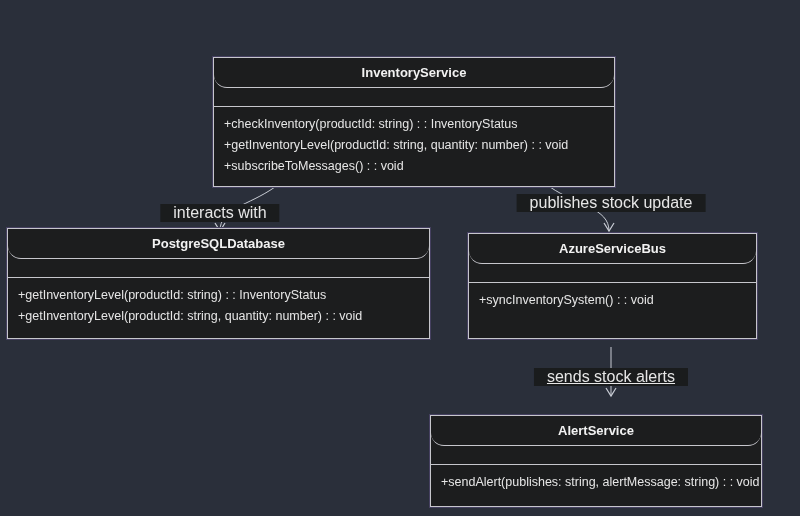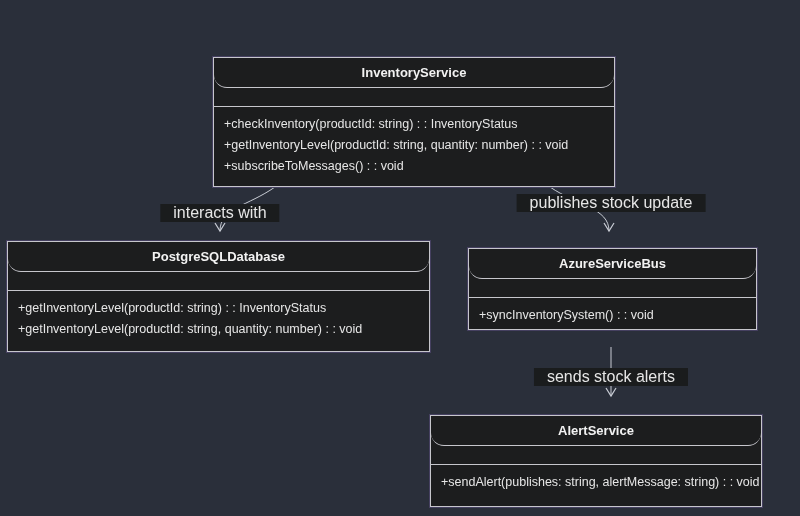--- a/index.html
+++ b/index.html
@@ -85,42 +85,42 @@
   <div class="class-box" style="left:213px;top:57px;width:402px;height:130px;">
     <div class="class-title">InventoryService</div>
     <div class="class-attrs"></div>
     <div class="class-methods">
       <div>+checkInventory(productId: string) : : InventoryStatus</div>
       <div>+getInventoryLevel(productId: string, quantity: number) : : void</div>
       <div>+subscribeToMessages() : : void</div>
     </div>
   </div>
 
-  <div class="class-box" style="left:7px;top:241px;width:423px;height:111px;">
+  <div class="class-box" style="left:7px;top:228px;width:423px;height:111px;">
     <div class="class-title">PostgreSQLDatabase</div>
     <div class="class-attrs"></div>
     <div class="class-methods">
       <div>+getInventoryLevel(productId: string) : : InventoryStatus</div>
       <div>+getInventoryLevel(productId: string, quantity: number) : : void</div>
     </div>
   </div>
 
-  <div class="class-box" style="left:468px;top:248px;width:289px;height:82px;">
+  <div class="class-box" style="left:468px;top:233px;width:289px;height:106px;">
     <div class="class-title">AzureServiceBus</div>
     <div class="class-attrs"></div>
     <div class="class-methods">
       <div>+syncInventorySystem() : : void</div>
     </div>
   </div>
 
   <div class="class-box" style="left:430px;top:390px;width:332px;height:92px;margin-top:25px;">
     <div class="class-title">AlertService</div>
     <div class="class-attrs"></div>
     <div class="class-methods">
       <div>+sendAlert(publishes: string, alertMessage: string) : : void</div>
     </div>
   </div>
 
   <div class="edge-label" style="left:220px;top:213px;">interacts with</div>
   <div class="edge-label" style="left:611px;top:203px;">publishes stock update</div>
-  <div class="edge-label" style="left:611px;top:377px;">sends stock alerts</div>
+  <div class="edge-label" style="left:611px;top:377px;text-decoration:underline;">sends stock alerts</div>
 
 </div>
 
 </body></html>

